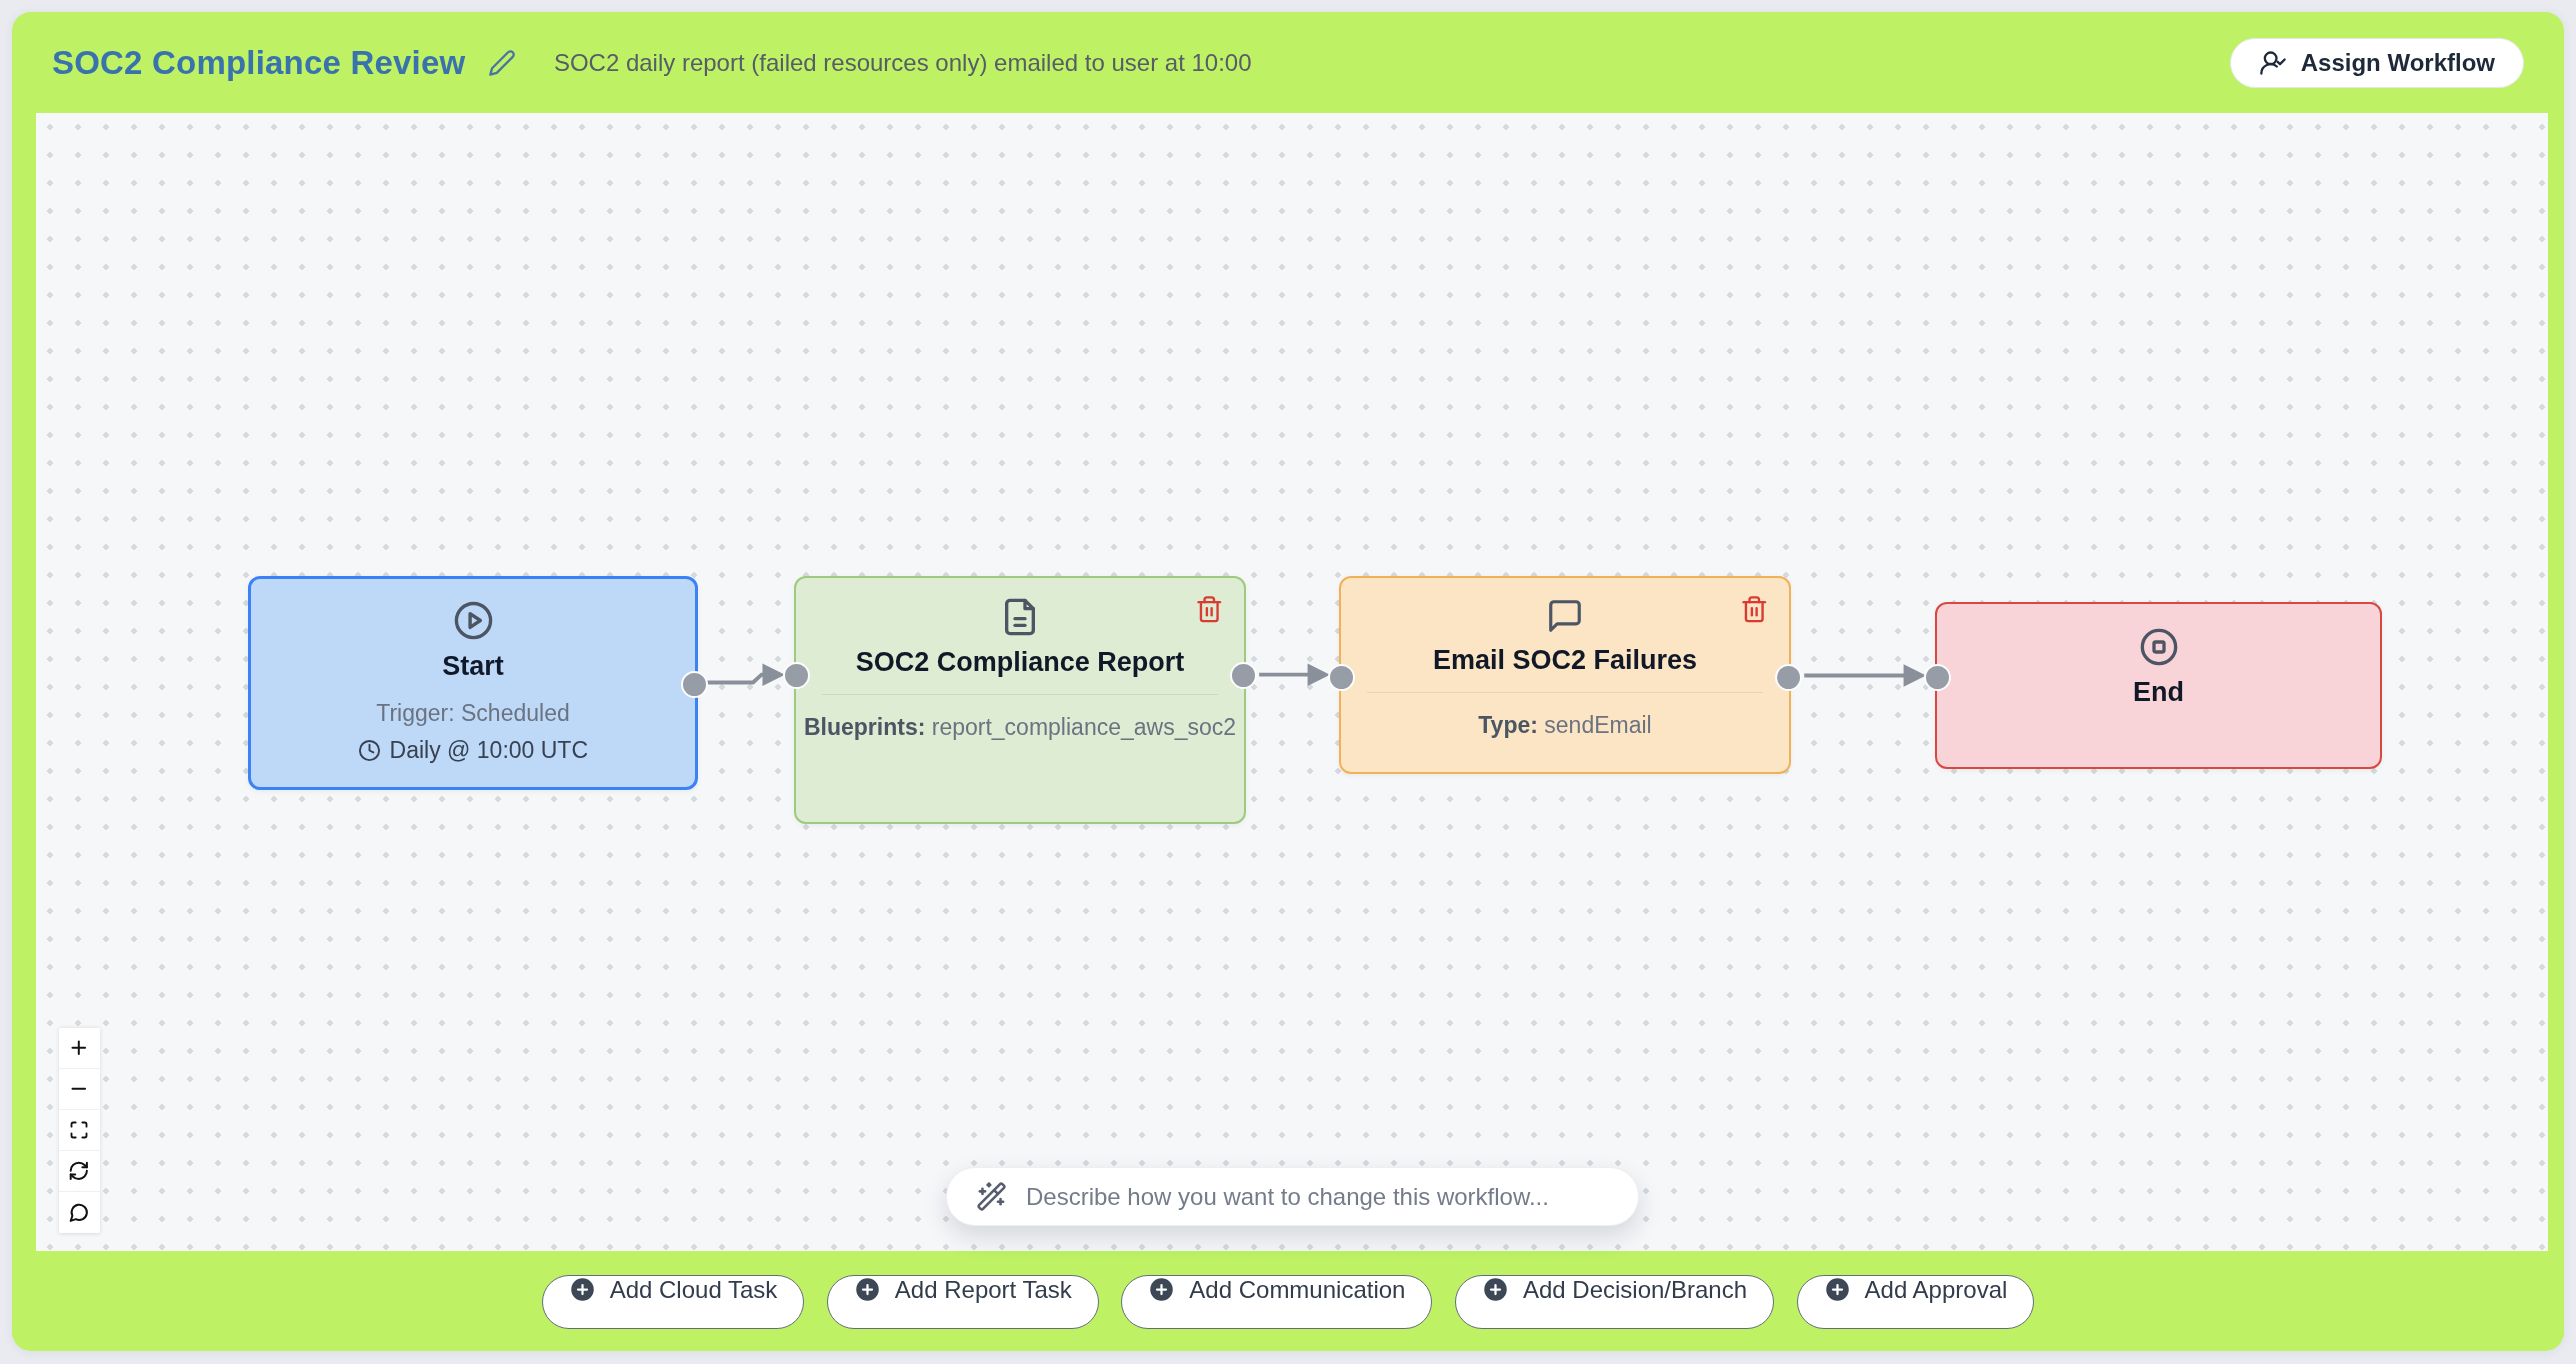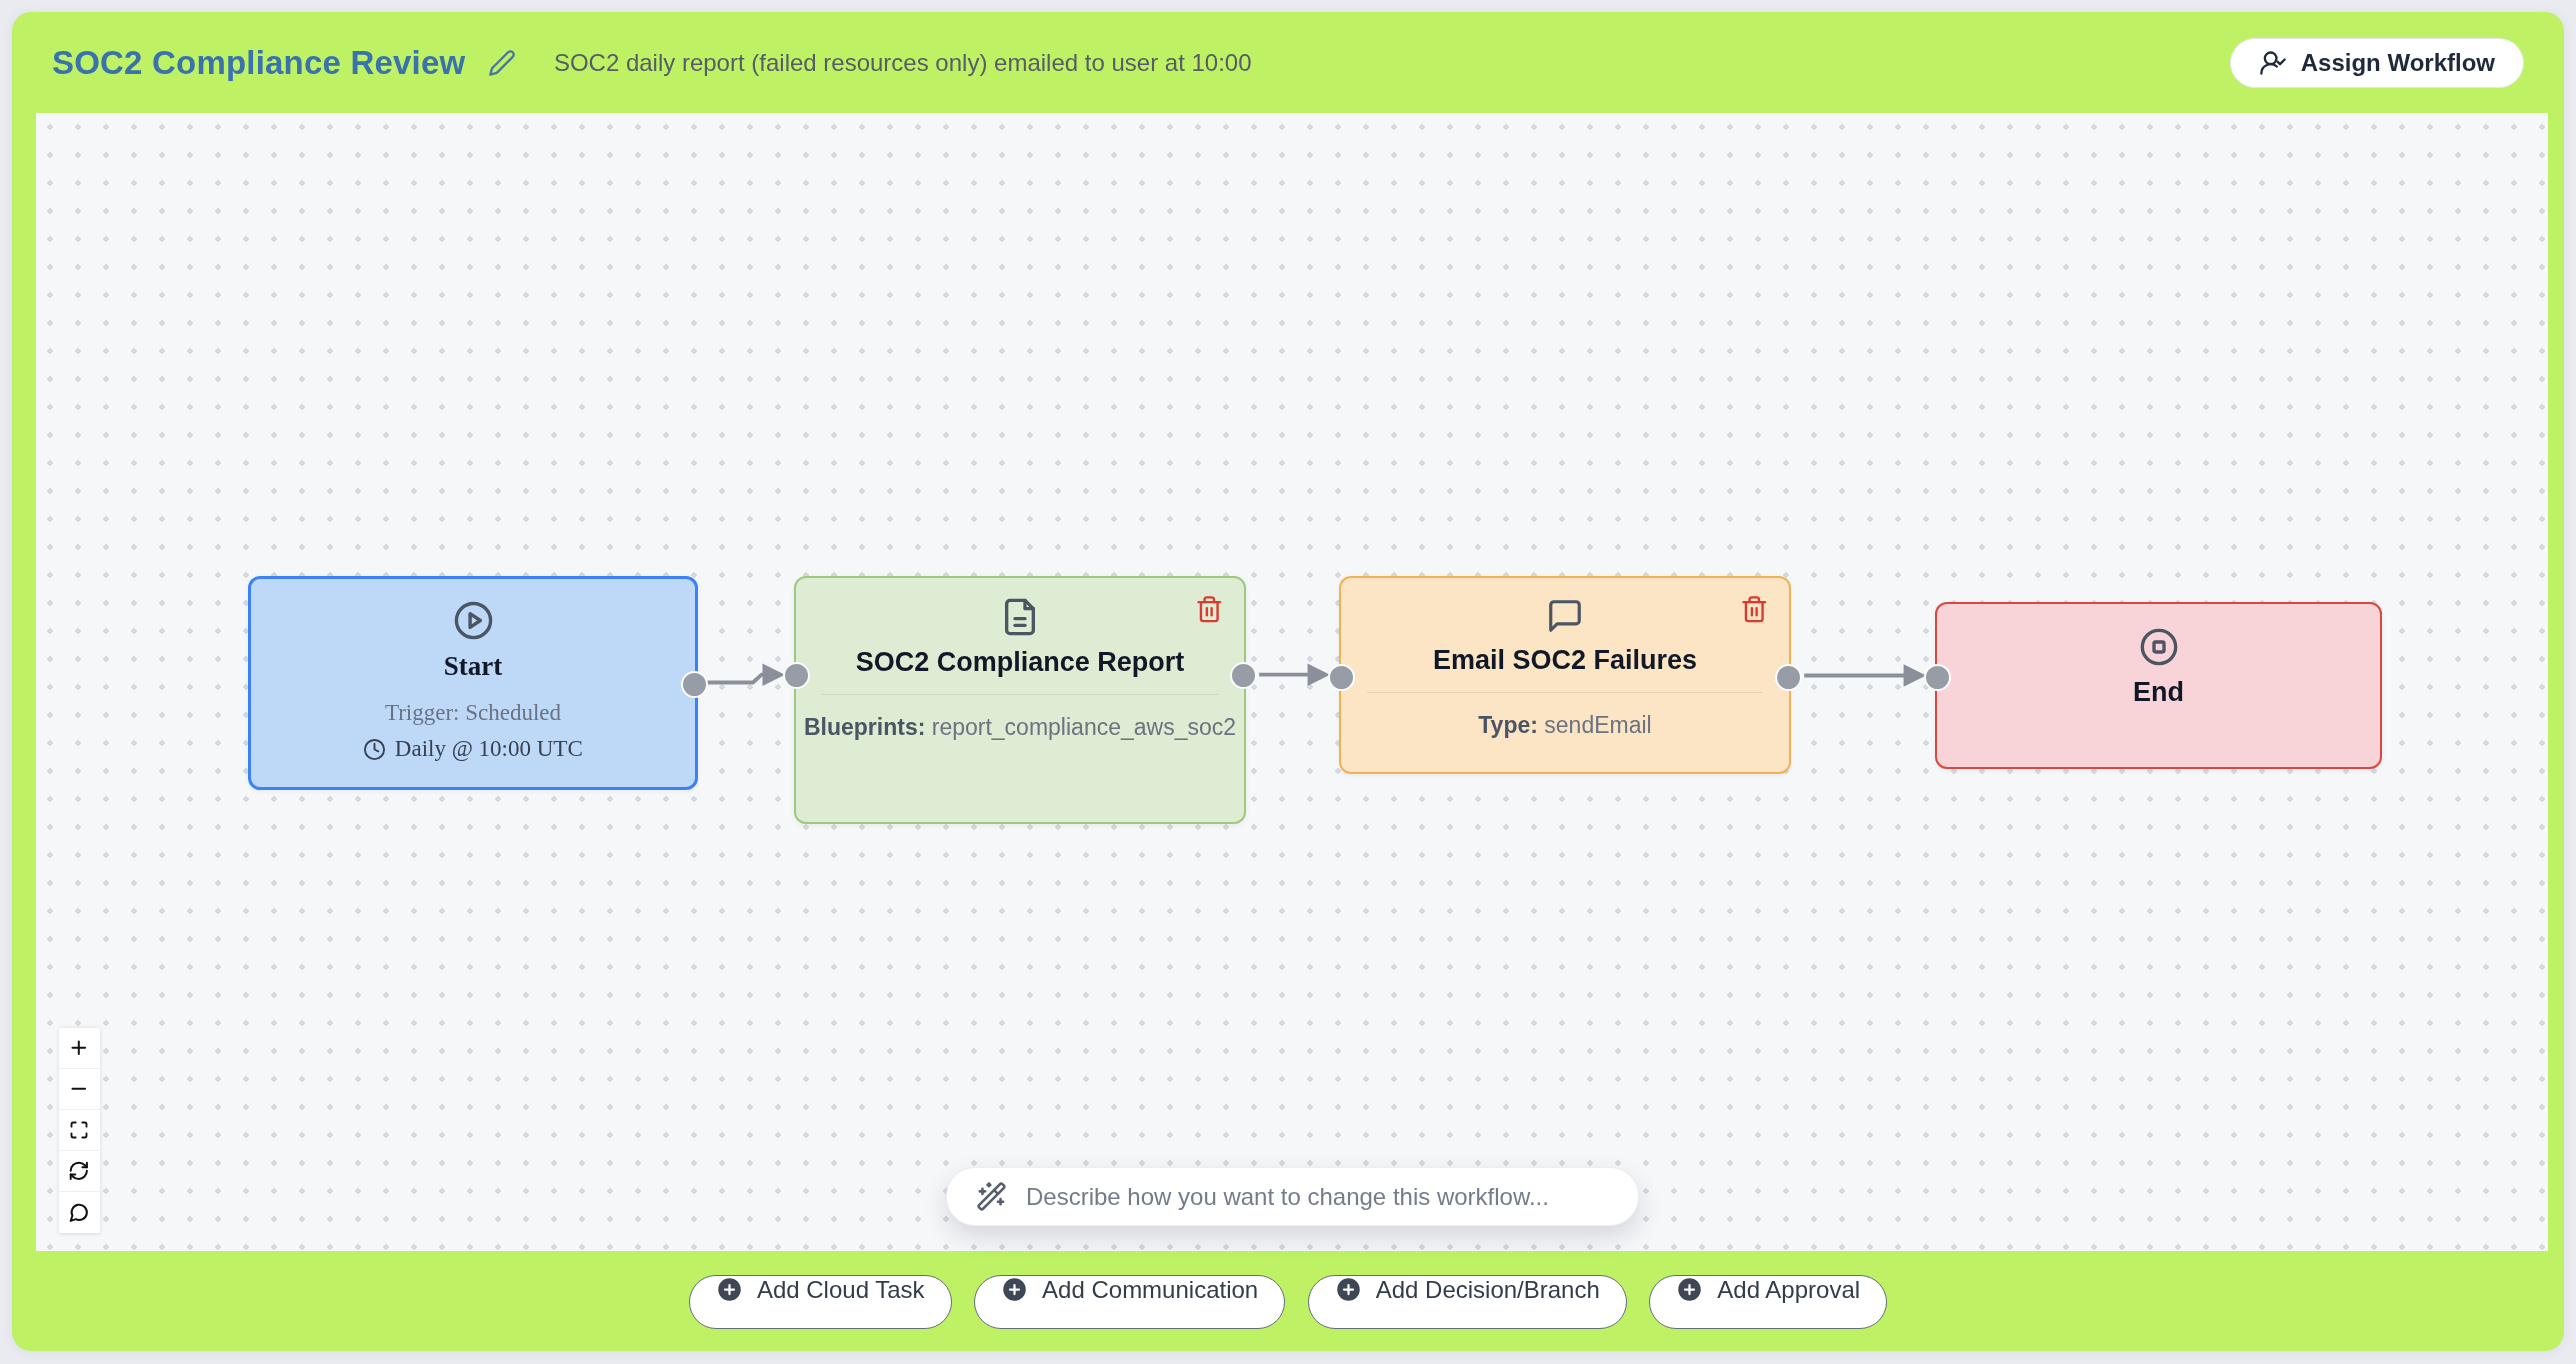--- a/index.html
+++ b/index.html
@@ -34,21 +34,21 @@
     background:#f6f7f9;
     background-image:radial-gradient(circle, #d6d9de 2.6px, transparent 2.6px);
     background-size:28px 28px;
   }
   .edges { position:absolute; left:0; top:0; width:100%; height:100%; pointer-events:none; }
   .node {
     position:absolute; border-radius:12px; text-align:center;
     display:flex; flex-direction:column; align-items:center;
     box-shadow:0 1.7px 5.2px rgba(15,23,42,0.05);
   }
-  .node-start  { left:212px;  top:463px; width:450px; height:214px; background:#bed9f8; border:3.5px solid #3b82f6; padding-top:21px;font-family:Liberation Serif, serif; }
+  .node-start  { left:212px;  top:463px; width:450px; height:214px; background:#bed9f8; border:3.5px solid #3b82f6; padding-top:21px; }
   .node-report { left:758px;  top:463px; width:452px; height:248px; background:#deecd3; border:2.6px solid #9cca7e; padding-top:19px;align-items:center; }
   .node-email  { left:1303px; top:463px; width:452px; height:198px; background:#fbe5c4; border:2.6px solid #f1b257; padding-top:19px; }
   .node-end    { left:1899px; top:489px; width:447px; height:167px; background:#f8d3d7; border:2.6px solid #d84840; padding-top:22.5px; }
   .node-icon { color:#4b5563; display:flex; }
   .node-title { margin-top:10.4px; font-size:27px; font-weight:700; color:#111827; }
   .start-line1 { margin-top:17.3px; font-size:23px; color:#6b7280; }
   .start-line2 { margin-top:10.4px; font-size:23px; color:#374151; display:flex; align-items:center; gap:8.6px; }
   .divider { margin-top:15.5px; width:calc(100% - 52px); border-top:1.7px solid rgba(0,0,0,0.08); }
   .meta { margin-top:19px; font-size:23px; color:#6b7280; }
   .meta b { color:#4b5563; font-weight:700; }
@@ -280,20 +280,29 @@
         </span>
       <span>Add Cloud Task</span>
     </button>
     <button class="add-btn">
       <span class="plus-ico">
           <svg width="27" height="27" viewBox="0 0 24 24">
             <circle cx="12" cy="12" r="10" fill="#3d4756"></circle>
             <path d="M12 8v8M8 12h8" stroke="#fff" stroke-width="2" stroke-linecap="round"></path>
           </svg>
         </span>
+      <span>Add Report Task</span>
+    </button>
+    <button class="add-btn">
+      <span class="plus-ico">
+          <svg width="27" height="27" viewBox="0 0 24 24">
+            <circle cx="12" cy="12" r="10" fill="#3d4756"></circle>
+            <path d="M12 8v8M8 12h8" stroke="#fff" stroke-width="2" stroke-linecap="round"></path>
+          </svg>
+        </span>
       <span>Add Communication</span>
     </button>
     <button class="add-btn">
       <span class="plus-ico">
           <svg width="27" height="27" viewBox="0 0 24 24">
             <circle cx="12" cy="12" r="10" fill="#3d4756"></circle>
             <path d="M12 8v8M8 12h8" stroke="#fff" stroke-width="2" stroke-linecap="round"></path>
           </svg>
         </span>
       <span>Add Decision/Branch</span>

